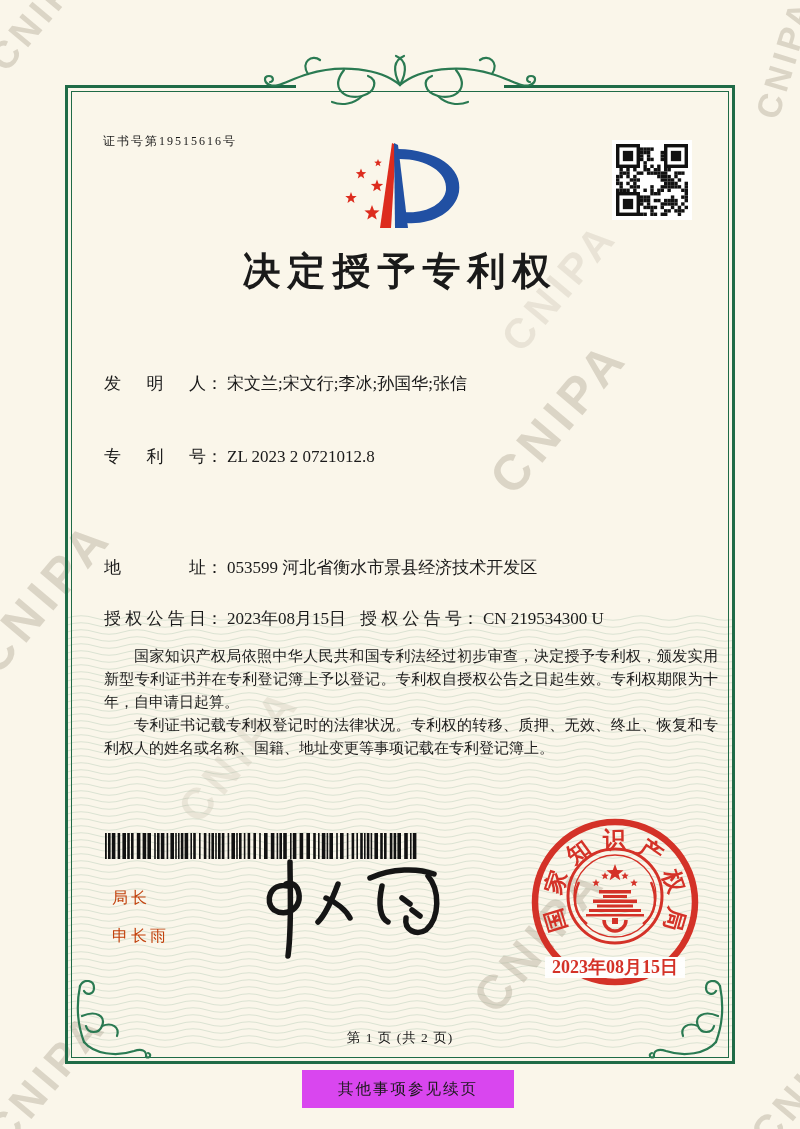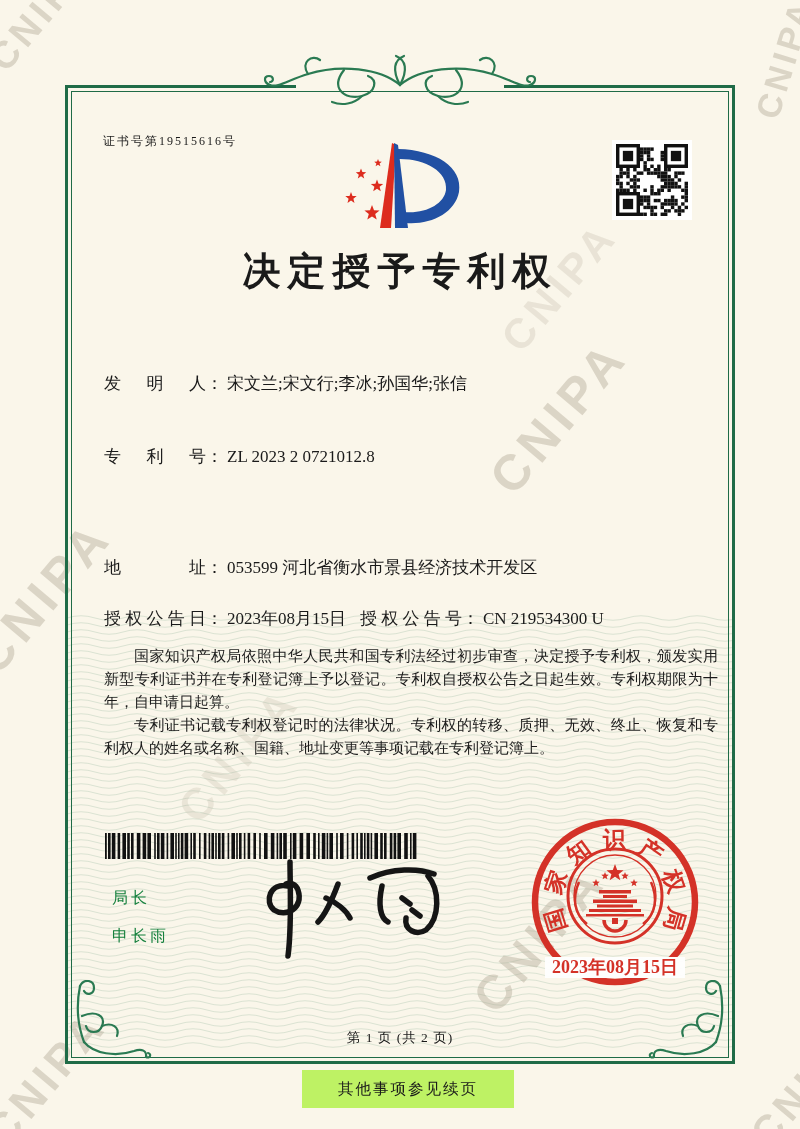--- a/index.html
+++ b/index.html
@@ -32,24 +32,24 @@
   
   .cert-no{left:103px;top:133px;font-size:12px;letter-spacing:2px;}
   .title{left:0;top:246px;width:100%;text-align:center;font-size:38px;font-weight:bold;letter-spacing:7px;}
   
   .frow{position:absolute;left:104px;white-space:nowrap;font-size:17px;}
   .flabel{display:inline-block;width:102px;text-align:justify;text-align-last:justify;}
   .fvalue{margin-left:4px;}
   
   .para{position:absolute;left:104px;width:614px;font-size:15px;line-height:23px;text-indent:2em;text-align:justify;}
   
-  .signer{position:absolute;left:112px;font-family:"Liberation Sans","DejaVu Sans",sans-serif;font-size:16px;letter-spacing:3px;color:#15803d;}
+  .signer{position:absolute;left:112px;font-family:"Liberation Sans","DejaVu Sans",sans-serif;font-size:16px;letter-spacing:3px;color:#c2410c;}
   
   .pageinfo{left:0;top:1029px;width:100%;text-align:center;font-size:13.5px;letter-spacing:1px;}
-  .notebox{left:302px;top:1070px;width:212px;height:38px;background:#bef264;display:flex;align-items:center;justify-content:center;font-size:15.5px;letter-spacing:2px;}
+  .notebox{left:302px;top:1070px;width:212px;height:38px;background:#d946ef;display:flex;align-items:center;justify-content:center;font-size:15.5px;letter-spacing:2px;}
   .qrwrap{left:612px;top:140px;width:80px;height:80px;background:#fff;display:flex;align-items:center;justify-content:center;}
   svg{display:block;}
   .orn path{fill:none;stroke:var(--orn-green);stroke-width:2.2;stroke-linecap:round;}
 </style>
 </head>
 <body>
 
 <div class="page">
 
   <svg class="abs" id="waves" style="left:67px;top:612px;" width="666" height="446" viewBox="0 0 666 446">

